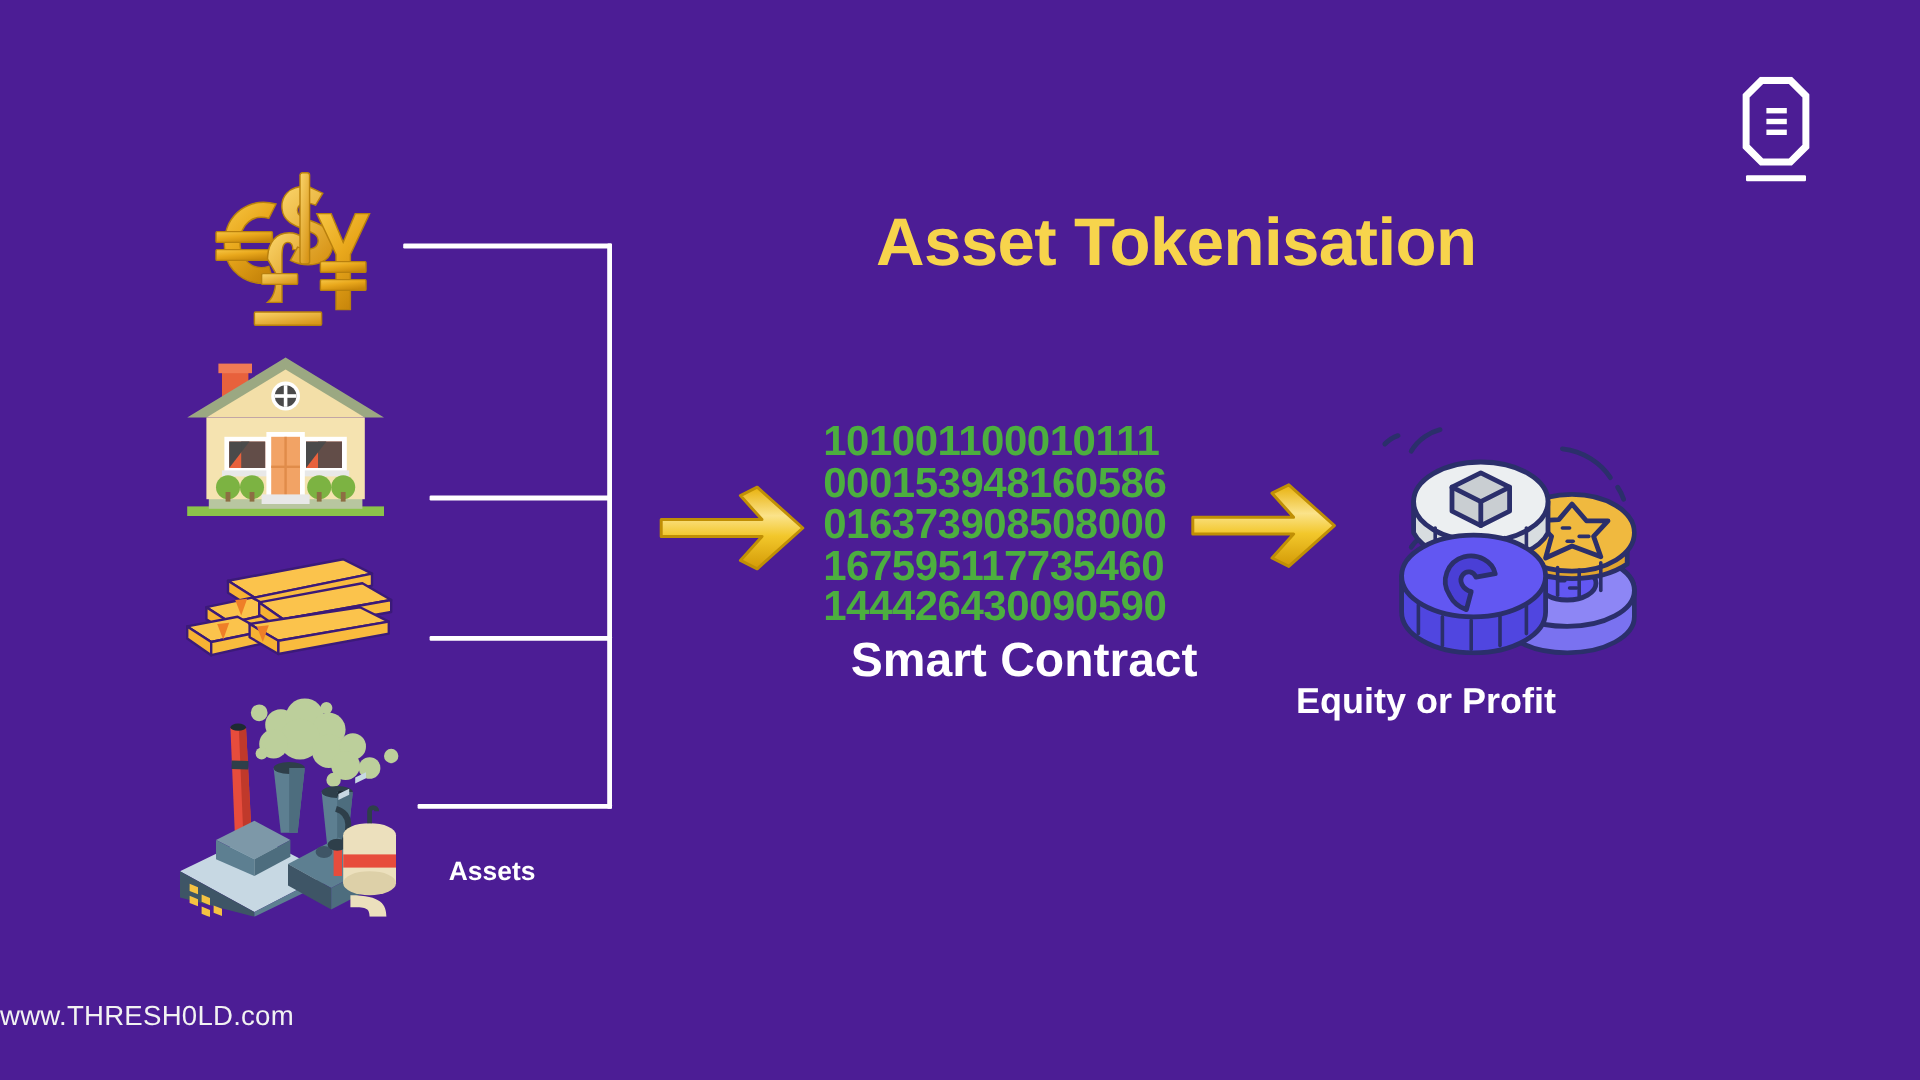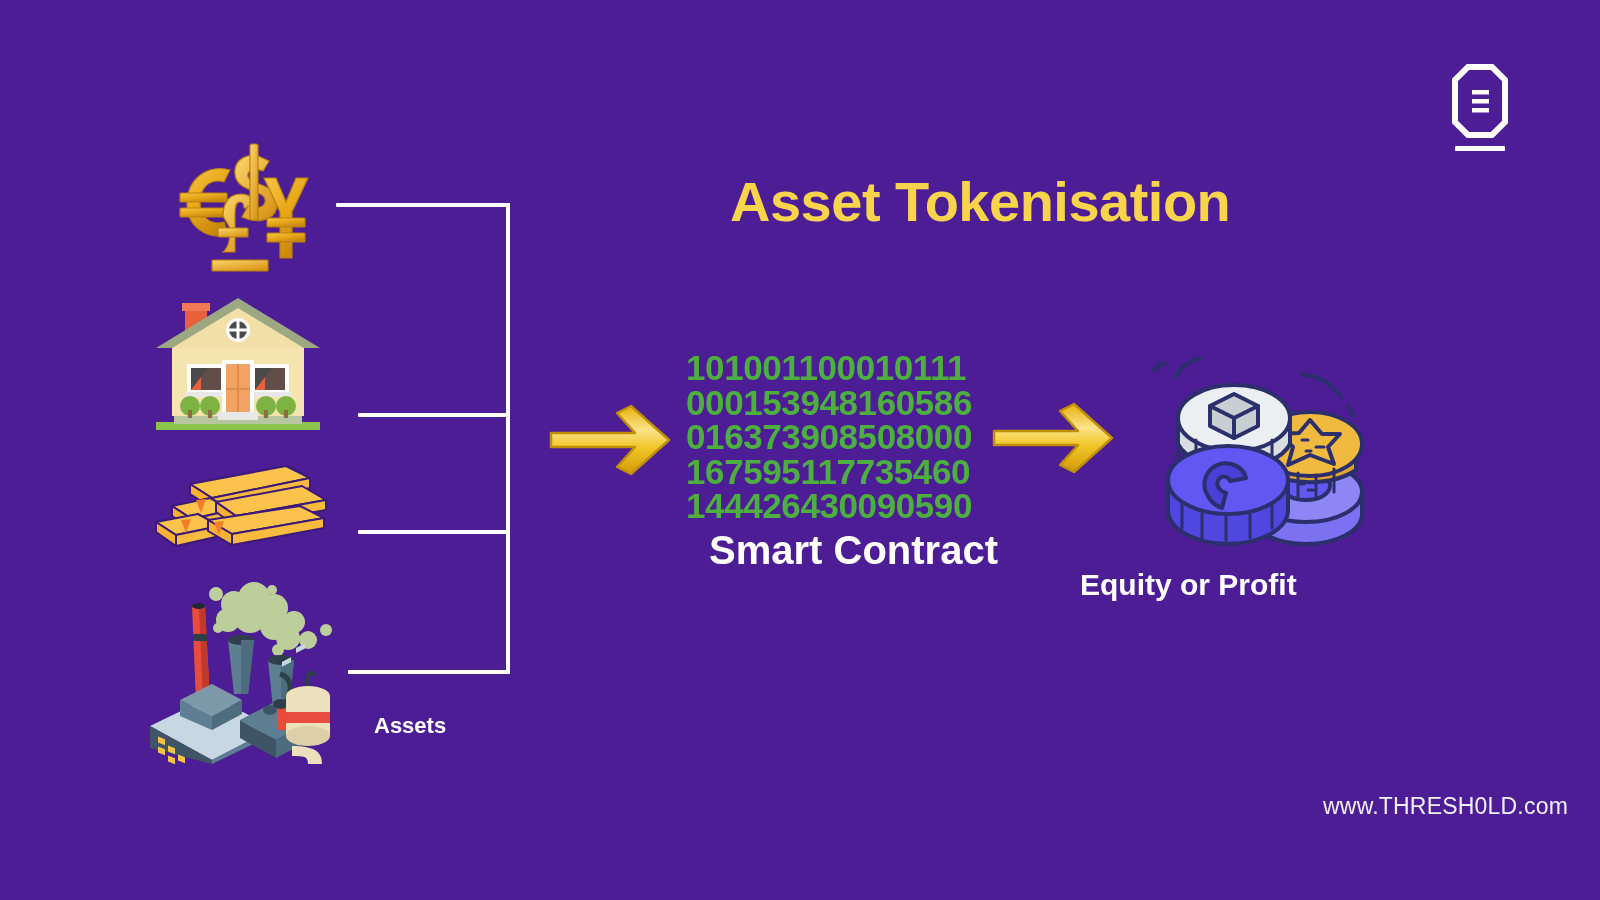--- a/index.html
+++ b/index.html
@@ -107,23 +107,23 @@
     width: 370px;
     text-align: left;
     font-size: 30px;
     font-weight: bold;
     color: #ffffff;
     line-height: 1.50;
   }
   #footer-url {
     position: absolute;
     left: 0px;
-    top: 793px;
+    top: 833px;
     width: 1568px;
-    text-align: right;
+    text-align: left;
     font-size: 23px;
     color: #f2f2f2;
     letter-spacing: 0.2px;
   }
 
   
   #binary-block {
     position: absolute;
     left: 686px;
     top: 351px;

